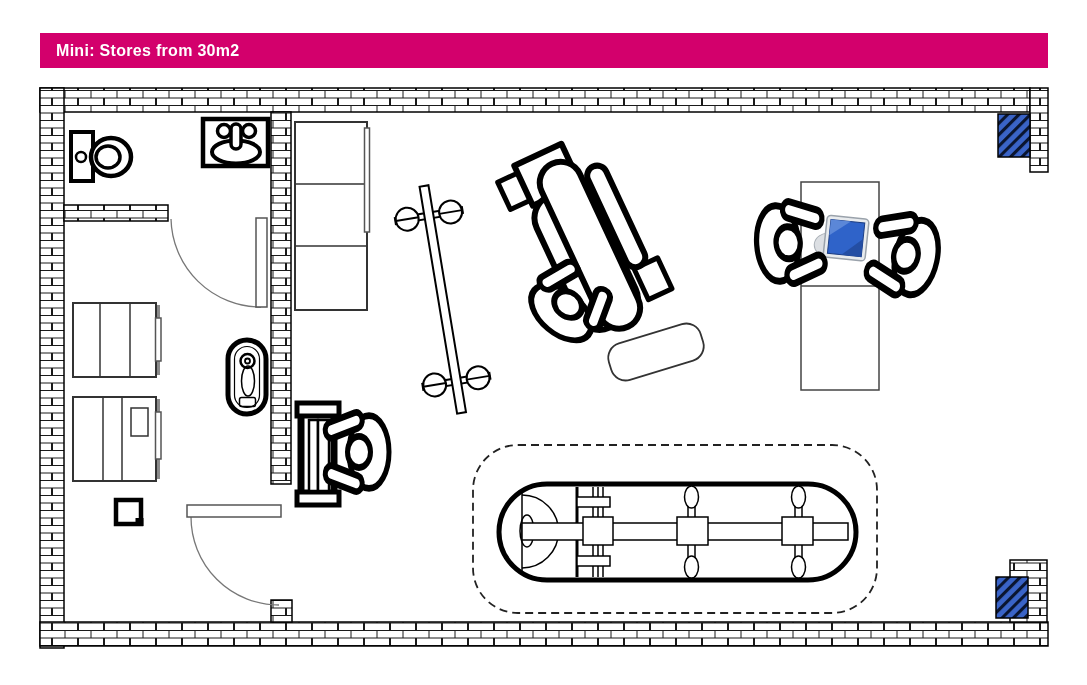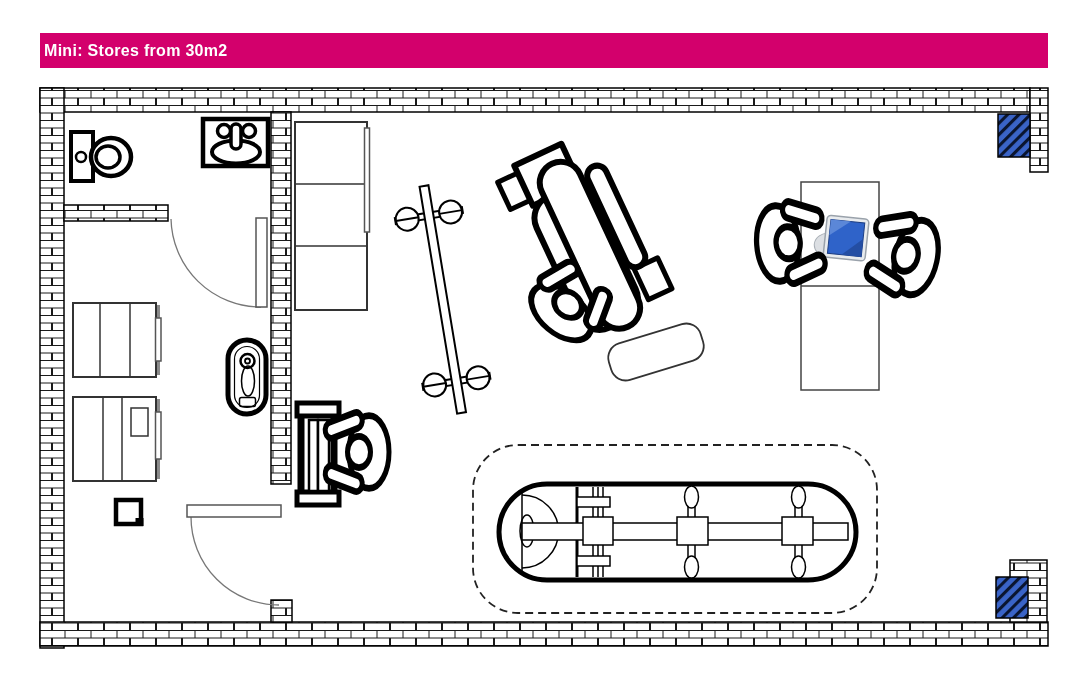--- a/index.html
+++ b/index.html
@@ -1,20 +1,20 @@
 <!DOCTYPE html>
 <html><head>
 <meta charset="utf-8">
 <style>
   html,body{margin:0;padding:0;background:#fff;}
   .page{position:relative;width:1087px;height:685px;background:#ffffff;overflow:hidden;
         font-family:"Liberation Sans", sans-serif;}
   .title-bar{position:absolute;left:40px;top:33px;width:1008px;height:35px;
              background:#D3006C;display:flex;align-items:center;}
-  .title-bar span{color:#ffffff;font-weight:bold;font-size:16px;padding-left:4px;
+  .title-bar span{color:#ffffff;font-weight:bold;font-size:16px;padding-left:16px;
                   letter-spacing:.3px;}
   svg{position:absolute;left:0;top:0;}
 </style>
 </head>
 <body>
 
 <div class="page">
 
   <div class="title-bar">
     <span>Mini: Stores from 30m2</span>

